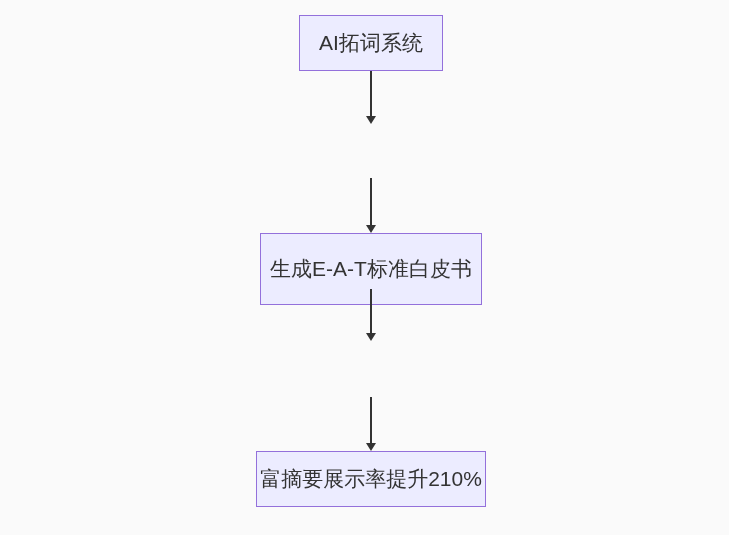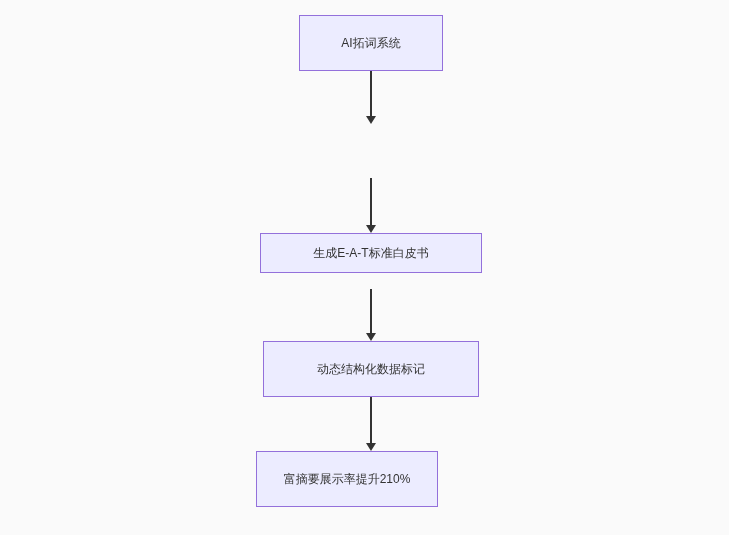--- a/index.html
+++ b/index.html
@@ -20,33 +20,33 @@
   .canvas {
     position: relative;
     width: 729px;
     height: 535px;
   }
   .node {
     position: absolute;
     background: var(--node-fill);
     border: 1px solid var(--node-border);
     color: var(--text-color);
-    font-size: 12px;
+    font-size: 21px;
     display: flex;
     align-items: center;
     justify-content: center;
     text-align: center;
     line-height: 1.2;
     white-space: nowrap;
   }
   .node-1 { left: 299px; top: 15px;  width: 144px; height: 56px; }
   .node-2 { left: 275px; top: 124px; width: 191px; height: 54px; }
-  .node-3 { left: 260px; top: 233px; width: 222px; height: 40px; }
+  .node-3 { left: 260px; top: 233px; width: 222px; height: 72px; }
   .node-4 { left: 263px; top: 341px; width: 216px; height: 56px; }
-  .node-5 { left: 256px; top: 451px; width: 182px; height: 56px; }
+  .node-5 { left: 256px; top: 451px; width: 230px; height: 56px; }
   .arrow {
     position: absolute;
     left: 370px;
     width: 2px;
     background: var(--arrow-color);
   }
   .arrow-1 { top: 71px;  height: 45px; }
   .arrow-2 { top: 178px; height: 47px; }
   .arrow-3 { top: 289px; height: 44px; }
   .arrow-4 { top: 397px; height: 46px; }
@@ -81,23 +81,20 @@
   </div>
 
   <div class="node node-3">
     <span>生成E-A-T标准白皮书</span>
   </div>
 
   <div class="arrow arrow-3">
     <span class="arrowhead"></span>
   </div>
 
-  <div class="node node-4">
-    <span>动态结构化数据标记</span>
-  </div>
 
   <div class="arrow arrow-4">
     <span class="arrowhead"></span>
   </div>
 
   <div class="node node-5">
     <span>富摘要展示率提升210%</span>
   </div>
 
 </div>

